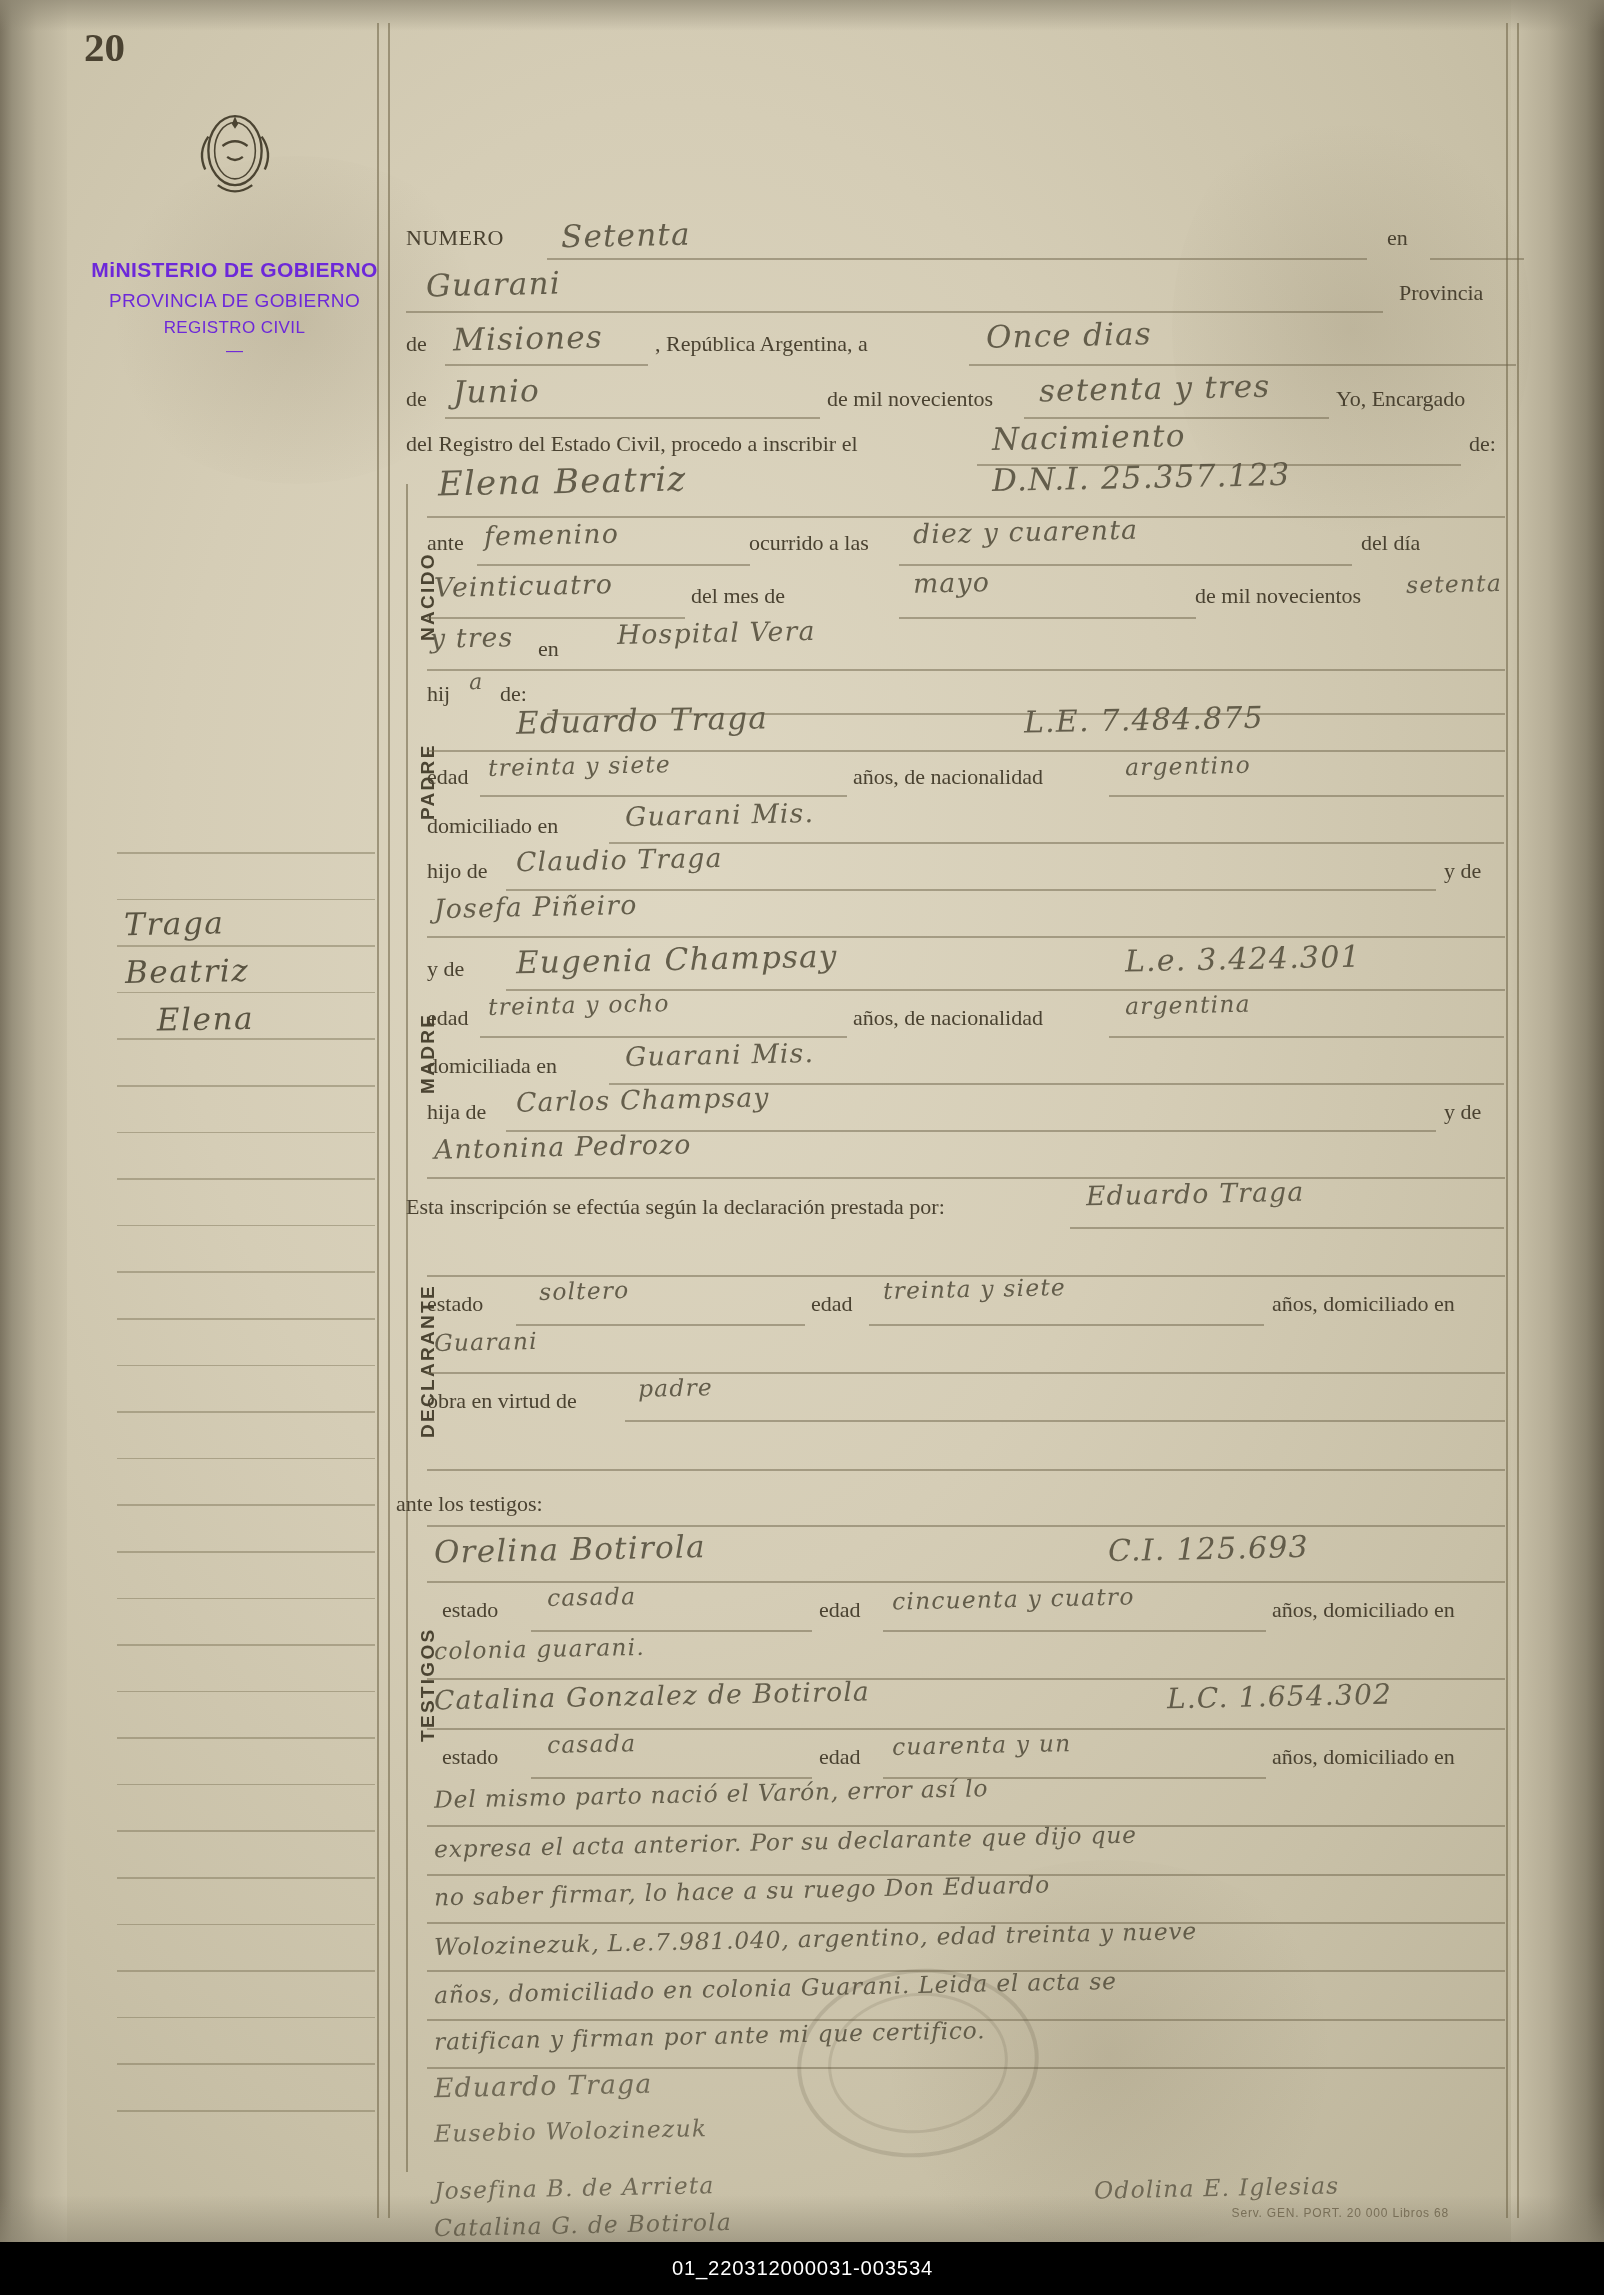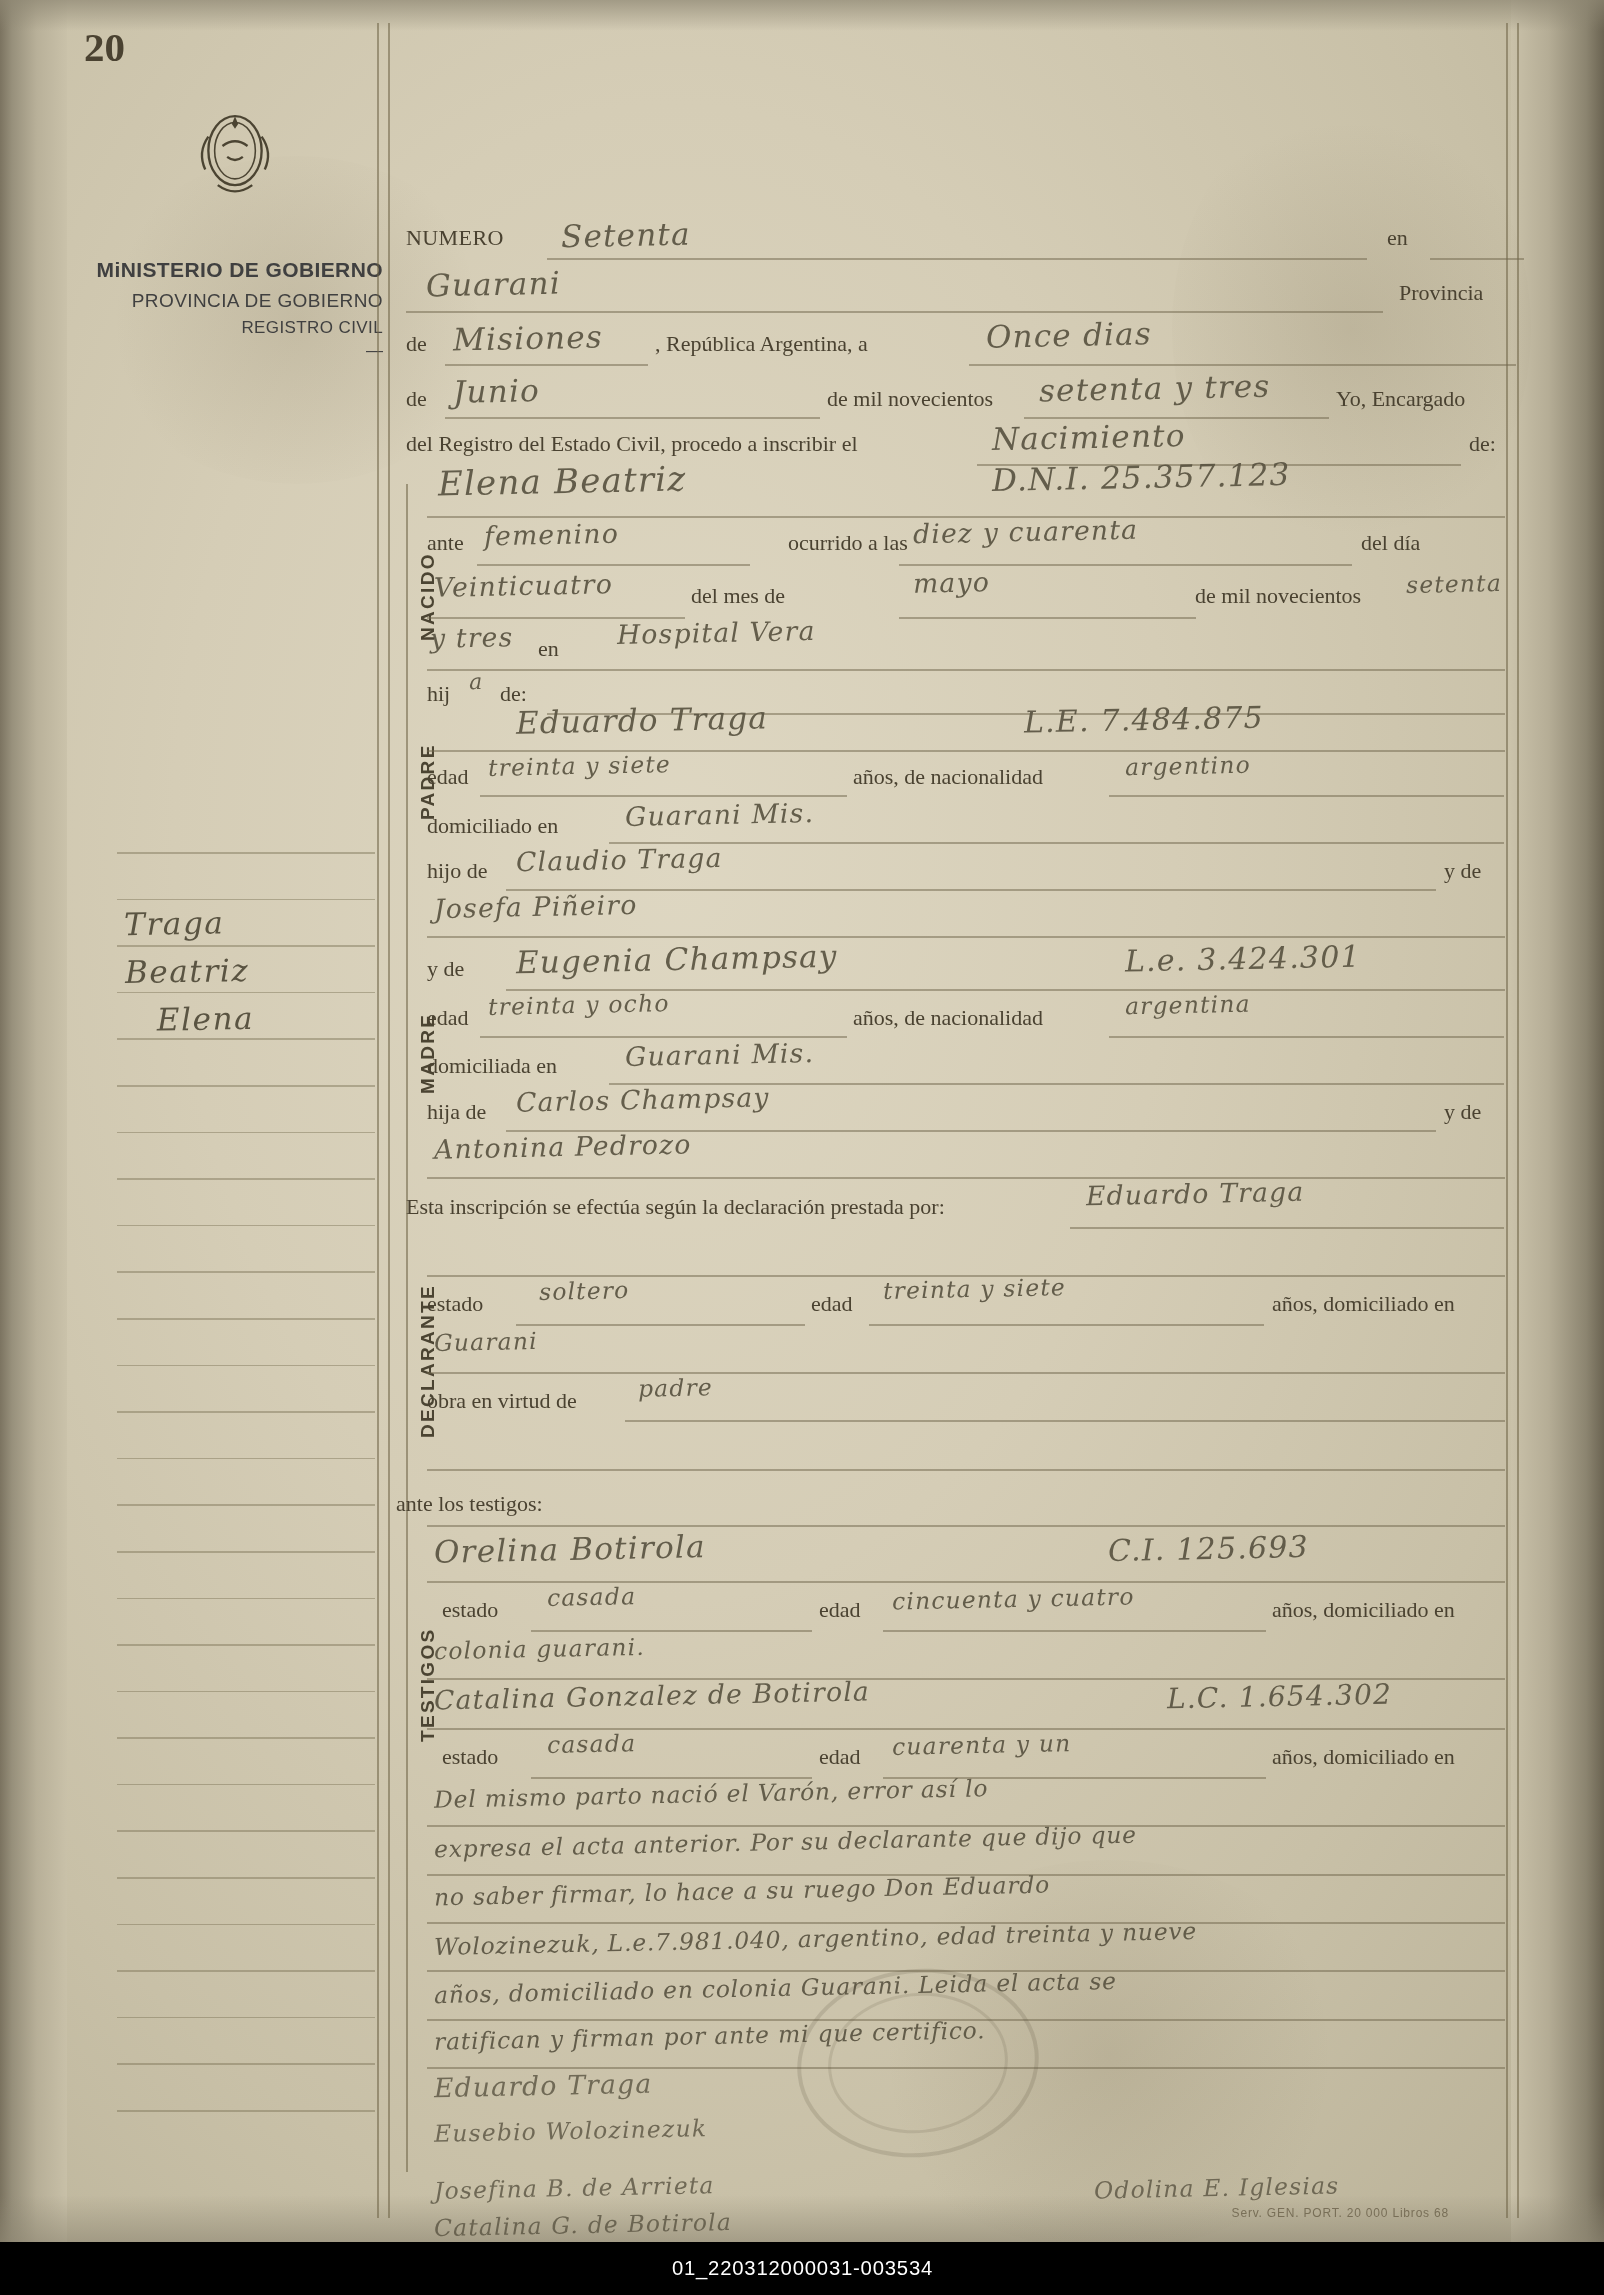--- a/index.html
+++ b/index.html
@@ -88,21 +88,21 @@
     position:absolute;left:438px;top:117px;
     font-family:"Liberation Sans",sans-serif;
     font-weight:bold;
     font-size:44px;
     letter-spacing:0.8px;
     color:#4b4432;
     white-space:nowrap;
   }
   
   .hdr{
-    position:absolute;text-align:right;color:#404040;
+    position:absolute;text-align:center;color:#6d28d9;
     font-family:"Liberation Sans",sans-serif;
     width:297px;left:86px;
   }
   .hdr .l1{font-size:21px;font-weight:bold;letter-spacing:0.4px;}
   .hdr .l2{font-size:19px;letter-spacing:0.4px;margin-top:7.8px;}
   .hdr .l3{font-size:17px;letter-spacing:0.4px;margin-top:6.3px;}
   .hdr .dash{font-size:17px;margin-top:3.1px;}
 
   .pagenum{
     position:absolute;left:84px;top:23.4px;
@@ -256,21 +256,21 @@
 
   <div class="vlabel" style="left:417px;top:641px;">NACIDO</div>
 
   <div class="hw big" style="left:438px;top:461px;font-size:34px;">Elena Beatriz</div>
   <div class="hw big" style="left:992px;top:459px;font-size:31px;">D.N.I. 25.357.123</div>
   <div class="rule" style="left:427px;top:516px;width:1078px;"></div>
 
   <div class="pr" style="left:427px;top:530px;font-size:22px;">ante</div>
   <div class="hw md" style="left:484px;top:519px;">femenino</div>
   <div class="rule" style="left:477px;top:564px;width:273px;"></div>
-  <div class="pr" style="left:788px;top:530px;font-size:22px;">ocurrido a las</div>
+  <div class="pr" style="left:749px;top:530px;font-size:22px;">ocurrido a las</div>
   <div class="hw md" style="left:913px;top:516px;">diez y cuarenta</div>
   <div class="rule" style="left:899px;top:564px;width:453px;"></div>
   <div class="pr" style="left:1361px;top:530px;font-size:22px;">del día</div>
 
   <div class="hw md" style="left:434px;top:570px;">Veinticuatro</div>
   <div class="rule" style="left:427px;top:617px;width:258px;"></div>
   <div class="pr" style="left:691px;top:583px;font-size:22px;">del mes de</div>
   <div class="hw md" style="left:913px;top:567px;">mayo</div>
   <div class="rule" style="left:899px;top:617px;width:297px;"></div>
   <div class="pr" style="left:1195px;top:583px;font-size:22px;">de mil novecientos</div>

